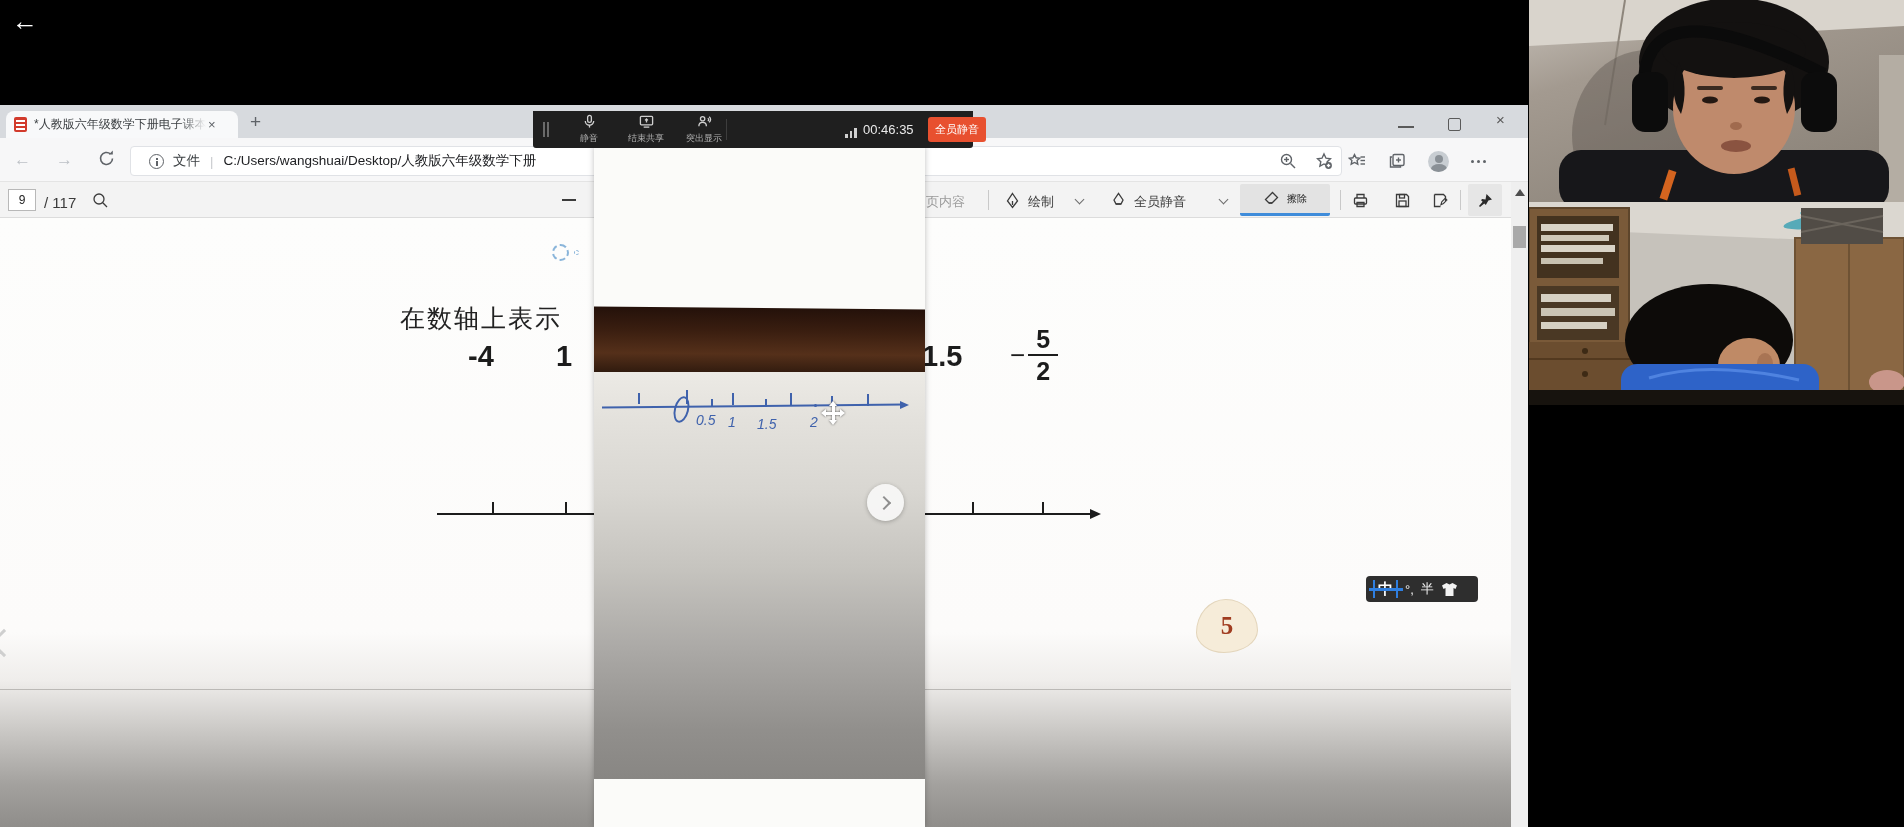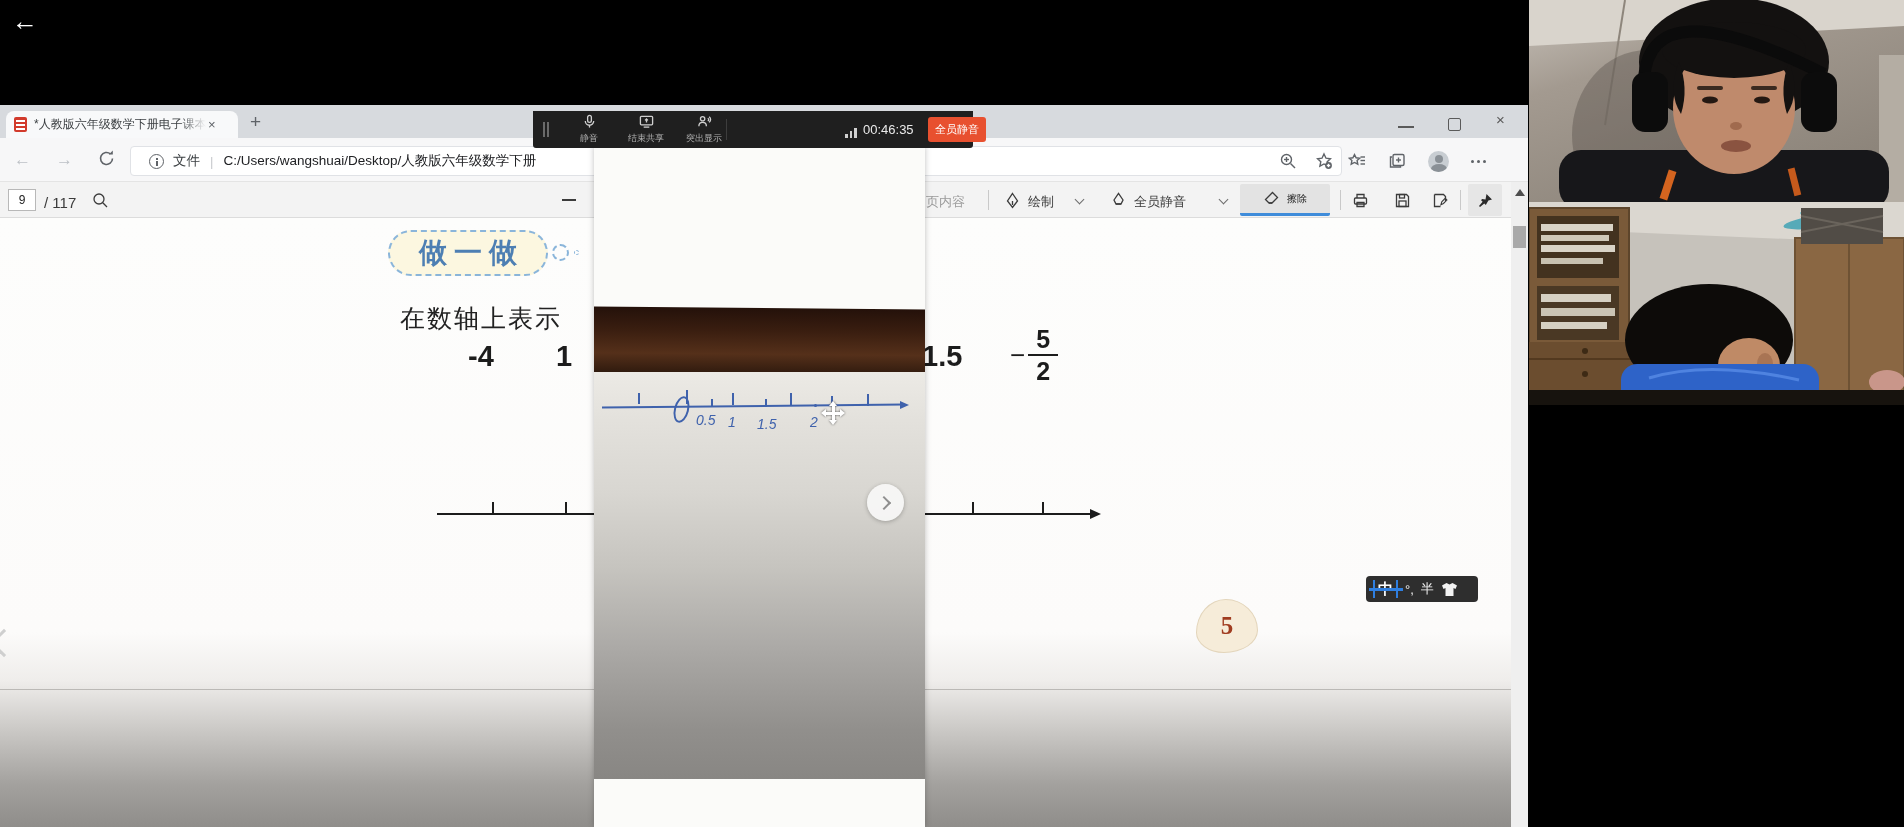--- a/index.html
+++ b/index.html
@@ -275,23 +275,20 @@
     </svg>
     <div class="abs vsep" style="left:1460px;"></div>
     <div class="abs" id="pin-btn">
       <svg width="15" height="15" viewBox="0 0 15 15">
         <path d="M8.5 1l5.5 5.5-3.6 1-2.6 4.4-1.5-1.5L2 14l-1-1 3.6-4.3L3.1 7.2 4 6.1l3.5.4z" fill="#2b2b2b"></path>
       </svg>
     </div>
   </div>
 
   <div class="abs" id="viewer">
-    <div class="abs" id="badge">
-      <span>做一做</span>
-    </div>
     <div class="abs" id="badge-tail"></div>
     <div class="abs" id="badge-dot"></div>
 
     <div class="abs" id="prompt">在数轴上表示</div>
 
     <span class="abs tbnum" style="left:468px;">-4</span>
     <span class="abs tbnum" style="left:556px;">1</span>
     <span class="abs tbnum" style="left:922px;">1.5</span>
 
     <div class="abs" id="frac">

